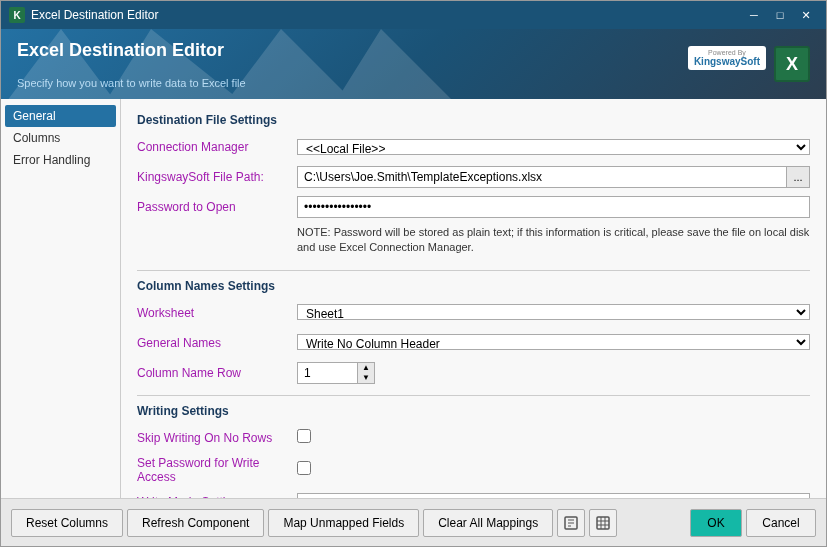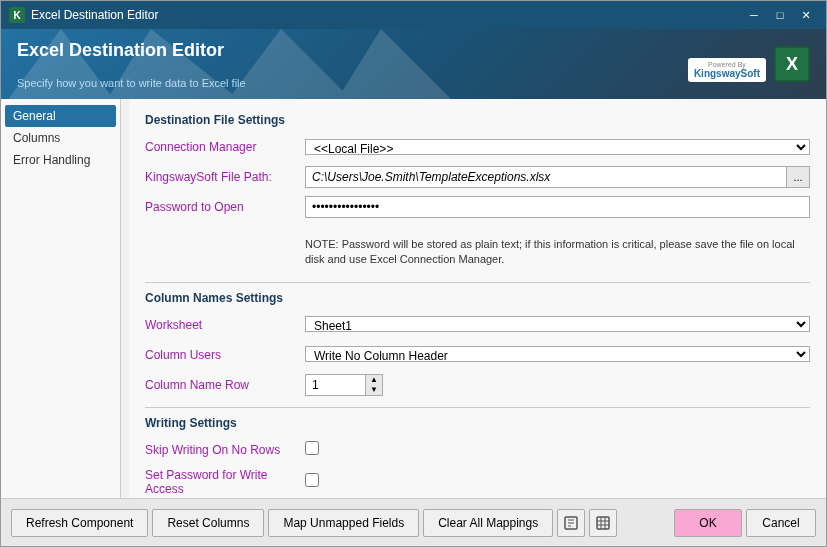--- a/index.html
+++ b/index.html
@@ -94,21 +94,21 @@
       font-size: 18px;
       font-weight: bold;
     }
     .header-text p {
       color: #aed6f1;
       font-size: 11px;
       margin-top: 16px;
     }
     .header-logo {
       display: flex;
-      align-items: flex-end;
+      align-items: flex-start;
       gap: 8px;
     }
     .kingsway-badge {
       background: white;
       border-radius: 3px;
       padding: 3px 6px;
       display: flex;
       flex-direction: column;
       align-items: center;
     }
@@ -133,21 +133,20 @@
       justify-content: center;
       border-radius: 3px;
       border: 2px solid #1a5c38;
     }
 
     
     .main-content {
       display: flex;
       flex: 1;
       overflow: hidden;
-      gap: 8px;
     }
 
     
     .sidebar {
       width: 120px;
       background: #f8f8f8;
       border-right: 1px solid #ccc;
       padding: 6px 4px;
       flex-shrink: 0;
     }
@@ -212,21 +211,20 @@
       font-size: 12px;
       background: white;
     }
     .input-with-btn {
       display: flex;
       width: 100%;
     }
     .input-with-btn .input-text {
       flex: 1;
       border-right: none;
-      font-style: italic;
     }
     .browse-btn {
       width: 24px;
       height: 22px;
       border: 1px solid #aaa;
       background: #e8e8e8;
       cursor: pointer;
       font-size: 11px;
       display: flex;
       align-items: center;
@@ -274,21 +272,21 @@
       align-items: center;
       justify-content: center;
       line-height: 1;
     }
 
     .note-text {
       font-size: 11px;
       color: #333;
       line-height: 1.4;
       margin-left: 0;
-      margin-top: 12px;
+      margin-top: 0;
       margin-bottom: 4px;
     }
 
     .checkbox-input {
       width: 14px;
       height: 14px;
       cursor: pointer;
     }
 
     
@@ -318,24 +316,24 @@
       border: 1px solid #aaa;
       background: #f0f0f0;
       cursor: pointer;
       display: flex;
       align-items: center;
       justify-content: center;
       font-size: 13px;
       border-radius: 2px;
     }
     .ok-btn {
-      width: 68px;
+      width: 52px;
       height: 28px;
       border: 1px solid #aaa;
-      background: #f9a8d4;
+      background: #14b8a6;
       cursor: pointer;
       font-size: 12px;
       border-radius: 2px;
     }
     .cancel-btn {
       width: 70px;
       height: 28px;
       border: 1px solid #aaa;
       background: #f0f0f0;
       cursor: pointer;
@@ -452,21 +450,21 @@
       <div class="form-row">
         <div class="form-label">Worksheet</div>
         <div class="form-control">
           <select class="form-select">
             <option value="Sheet1">Sheet1</option>
           </select>
         </div>
       </div>
 
       <div class="form-row">
-        <div class="form-label">Column Users</div>
+        <div class="form-label">General Names</div>
         <div class="form-control">
           <select class="form-select">
             <option value="Write No Column Header">Write No Column Header</option>
           </select>
         </div>
       </div>
 
       <div class="form-row">
         <div class="form-label">Column Name Row</div>
         <div class="form-control">
@@ -504,22 +502,22 @@
           <select class="form-select">
             <option value="Append at end">Append at end</option>
           </select>
         </div>
       </div>
 
     </div>
   </div>
 
   <div class="bottom-bar">
+    <button class="bottom-btn">Reset Columns</button>
     <button class="bottom-btn">Refresh Component</button>
-    <button class="bottom-btn">Reset Columns</button>
     <button class="bottom-btn">Map Unmapped Fields</button>
     <button class="bottom-btn">Clear All Mappings</button>
     <button class="bottom-icon-btn">
       <svg width="14" height="14" viewBox="0 0 14 14">
         <rect x="1" y="1" width="12" height="12" rx="1" fill="none" stroke="#555" stroke-width="1.5"></rect>
         <line x1="4" y1="4" x2="10" y2="4" stroke="#555" stroke-width="1"></line>
         <line x1="4" y1="7" x2="10" y2="7" stroke="#555" stroke-width="1"></line>
         <line x1="4" y1="10" x2="7" y2="10" stroke="#555" stroke-width="1"></line>
       </svg>
     </button>

